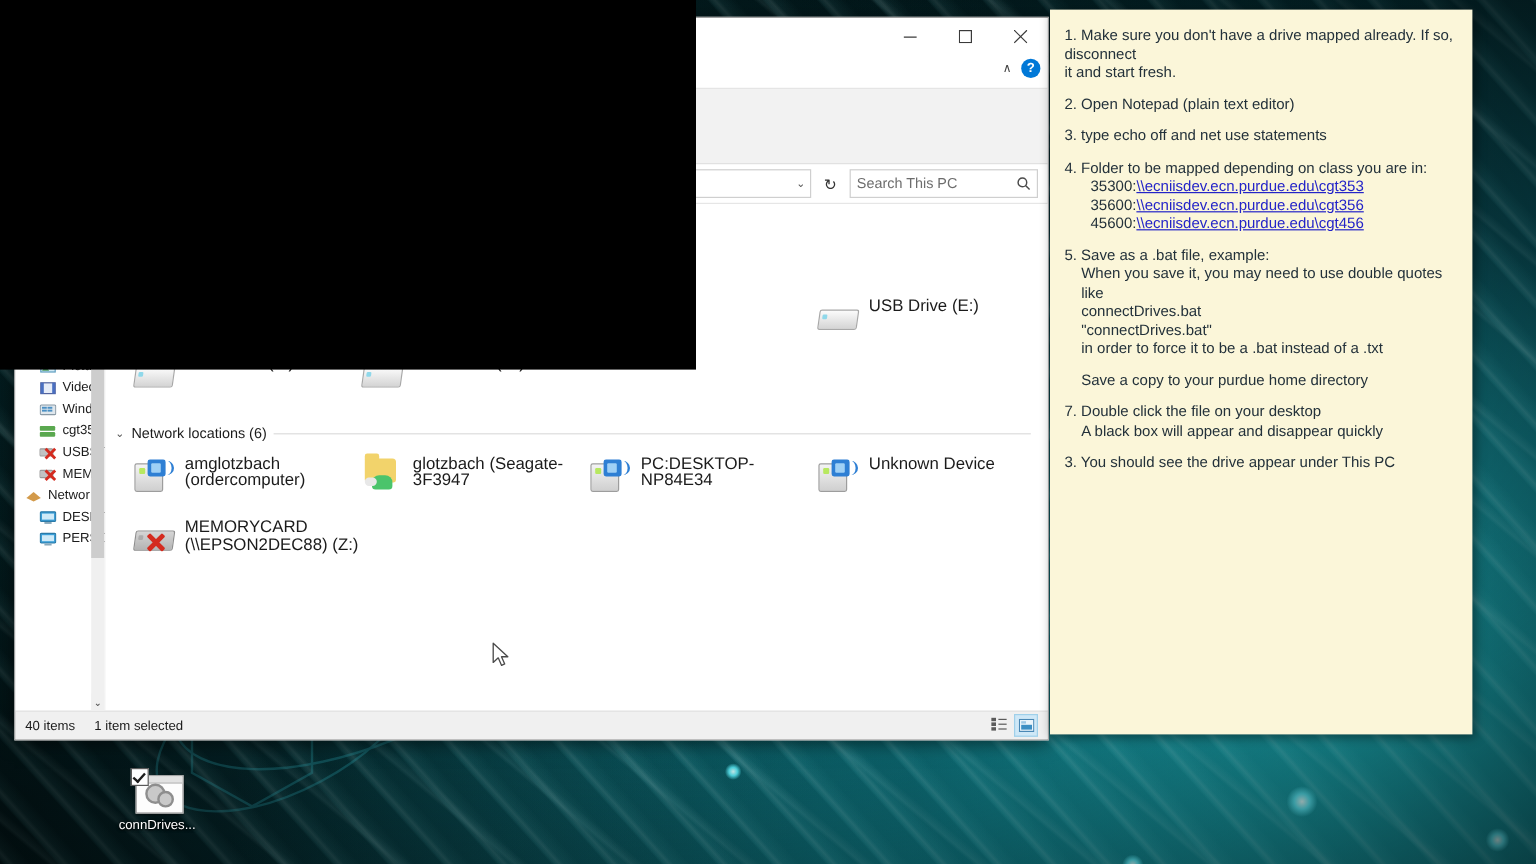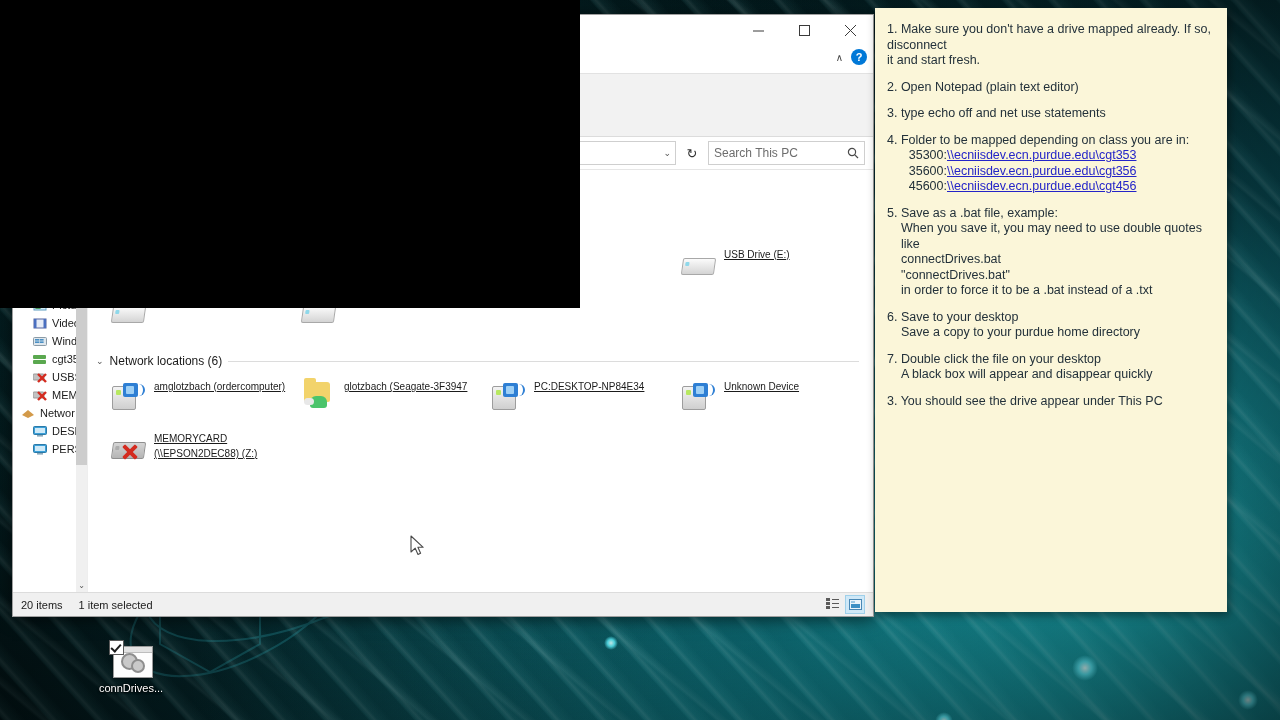--- a/index.html
+++ b/index.html
@@ -95,21 +95,21 @@
   .nav-arrow{position:absolute;right:0;bottom:0;width:11px;height:14px;background:#f0f0f0;
     display:flex;align-items:center;justify-content:center;font-size:8px;color:#555;cursor:default;}
 
   
   .content{flex:1;position:relative;overflow:hidden;background:#fff;}
   .grp-head{display:flex;align-items:center;gap:6px;font-size:12px;color:#1b1b1b;padding:4px 0 2px 8px;}
   .grp-head .gh-line{flex:1;height:1px;background:#dcdcdc;margin-right:14px;}
   .grp-car{font-size:9px;color:#555;cursor:default;}
   .tiles{display:flex;flex-wrap:wrap;padding:4px 0 0 22px;}
   .tile{width:190px;height:44px;display:flex;align-items:flex-start;gap:8px;cursor:default;padding-top:2px;}
-  .tile .tname{font-size:10px;color:#1b1b1b;line-height:13px;padding-top:2px;text-decoration:underline;}
+  .tile .tname{font-size:14px;color:#1b1b1b;line-height:13px;padding-top:2px;}
   .tile .tsub{font-size:10px;color:#757575;}
 
   
   .ic{width:36px;height:34px;flex:none;position:relative;}
   .folder{position:absolute;left:4px;top:5px;width:28px;height:21px;background:#ffd166;border-radius:1px 3px 2px 2px;
     box-shadow:inset 0 -6px 0 rgba(0,0,0,.06);}
   .folder:before{content:"";position:absolute;left:0;top:-4px;width:13px;height:5px;background:#ffd166;border-radius:2px 2px 0 0;}
   .dlarrow{position:absolute;left:14px;top:9px;width:0;height:0;border-left:7px solid transparent;
     border-right:7px solid transparent;border-top:11px solid #2196f3;}
   .dlstem{position:absolute;left:18px;top:4px;width:6px;height:8px;background:#2196f3;}
@@ -517,21 +517,21 @@
             <div class="tname">MEMORYCARD</div>
             <div class="tname">(\\EPSON2DEC88) (Z:)</div>
           </div>
         </div>
       </div>
 
     </div>
   </div>
 
   <div class="statusbar">
-    <span>20 items</span>
+    <span>40 items</span>
     <span>1 item selected</span>
     <span class="status-right">
       <span class="vbtn">
         <svg width="13" height="11">
           <rect x="0" y="0" width="4" height="3" fill="#5a5a5a"></rect>
             <rect x="6" y="1" width="7" height="1" fill="#5a5a5a"></rect>
           <rect x="0" y="4" width="4" height="3" fill="#5a5a5a"></rect>
             <rect x="6" y="5" width="7" height="1" fill="#5a5a5a"></rect>
           <rect x="0" y="8" width="4" height="3" fill="#5a5a5a"></rect>
             <rect x="6" y="9" width="7" height="1" fill="#5a5a5a"></rect>
@@ -573,21 +573,20 @@
         <span class="maprow"><span class="code">45600:</span><span class="lnk">\\ecniisdev.ecn.purdue.edu\cgt456</span></span>
       </div>
       <div class="step">
         <span class="ln">5. Save as a .bat file, example:</span>
         <span class="sub">When you save it, you may need to use double quotes like</span>
         <span class="sub">connectDrives.bat</span>
         <span class="sub">"connectDrives.bat"</span>
         <span class="sub">in order to force it to be a .bat instead of a .txt</span>
       </div>
       <div class="step">
-        <span class="ln">6. Save to your desktop</span>
         <span class="sub">Save a copy to your purdue home directory</span>
       </div>
       <div class="step">
         <span class="ln">7. Double click the file on your desktop</span>
         <span class="sub">A black box will appear and disappear quickly</span>
       </div>
       <div class="step">
         <span class="ln">3. You should see the drive appear under This PC</span>
       </div>
     </div>

